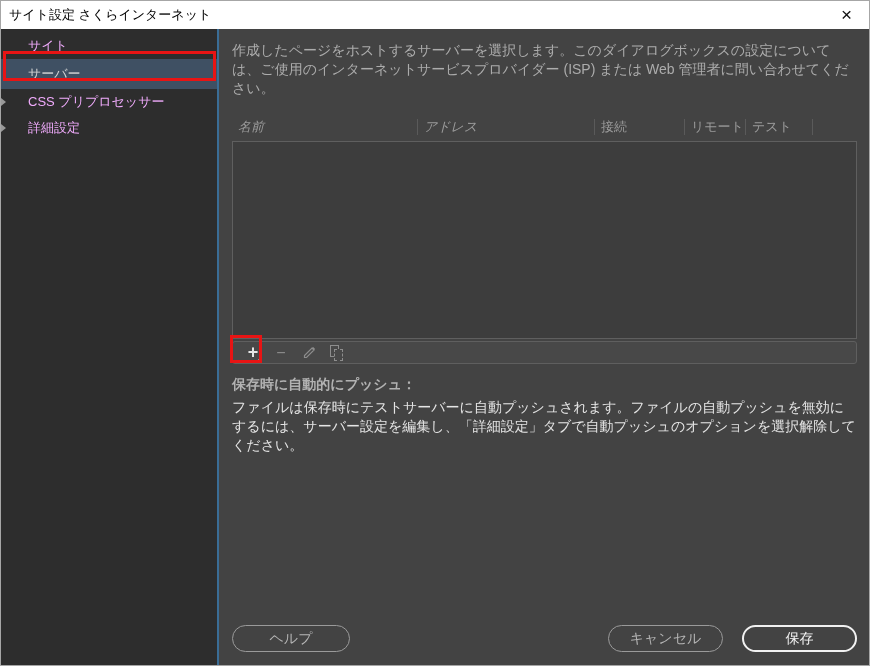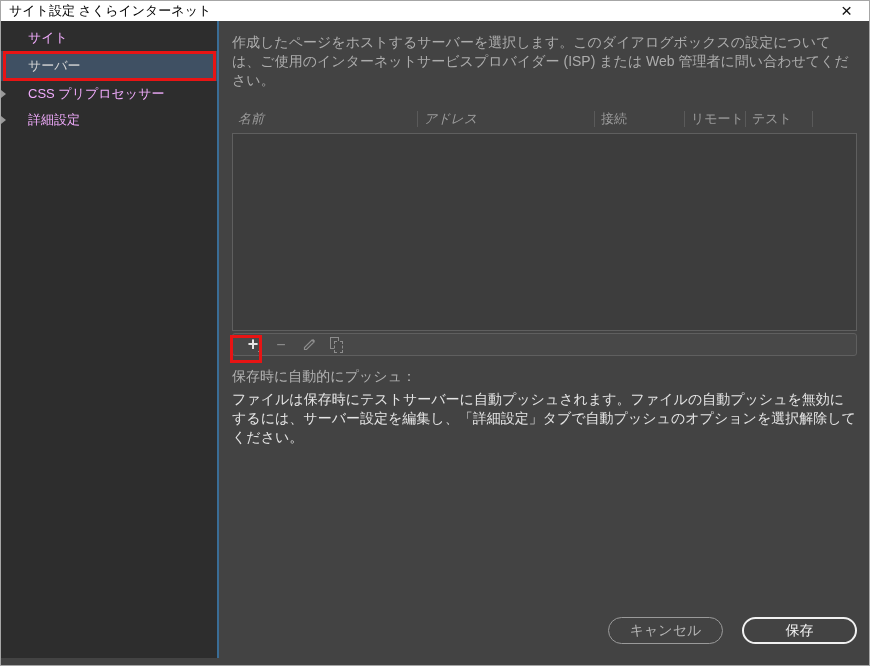--- a/index.html
+++ b/index.html
@@ -9,21 +9,21 @@
   .dialog {
     position: relative;
     width: 870px; height: 666px;
     background: var(--panel-bg, #434343);
     border: 1px solid #a6a6a6;
     overflow: hidden;
   }
 
   
   .titlebar {
-    height: 20px; background: #ffffff;
+    height: 28px; background: #ffffff;
     display: flex; align-items: center;
   }
   .titlebar-title {
     padding-left: 8px; font-size: 13px; color: #000000; flex: 1;
     white-space: nowrap;
   }
   .close-btn {
     width: 45px; height: 28px;
     display: flex; align-items: center; justify-content: center;
     font-size: 19px; font-weight: 300; color: #111; cursor: pointer;
@@ -106,21 +106,21 @@
     position: absolute; left: 1px; top: 0;
     width: 9px; height: 12px; border: 1px solid #8d8d8d;
   }
   .dup-front {
     position: absolute; left: 5px; top: 4px;
     width: 9px; height: 12px; border: 1px dashed #8d8d8d;
     background: #484848;
   }
 
   
-  .push-label { margin-top: 12px; font-size: 14px; color: #b2b2b2; }
+  .push-label { margin-top: 12px; font-size: 14px; color: #b2b2b2; font-weight: bold; }
   .push-desc  { margin-top: 4px; font-size: 14px; line-height: 19px; color: #e5e5e5; }
 
   .spacer { flex: 1; }
 
   
   .button-row { display: flex; align-items: center; }
   .pill-btn {
     height: 27px; border-radius: 14px; background: transparent;
     border: 1px solid #9a9a9a; color: #b5b5b5;
     font-size: 14px; font-family: inherit;
@@ -210,20 +210,21 @@
           </span>
         </div>
       </div>
 
       <div class="push-label">保存時に自動的にプッシュ：</div>
       <div class="push-desc">ファイルは保存時にテストサーバーに自動プッシュされます。ファイルの自動プッシュを無効にするには、サーバー設定を編集し、「詳細設定」タブで自動プッシュのオプションを選択解除してください。</div>
 
       <div class="spacer"></div>
 
       <div class="button-row">
+        <button class="pill-btn btn-help">ヘルプ</button>
         <button class="pill-btn btn-cancel">キャンセル</button>
         <button class="pill-btn btn-save">保存</button>
       </div>
 
     </div>
   </div>
 
   <div class="annot annot-server"></div>
   <div class="annot annot-add"></div>
 

